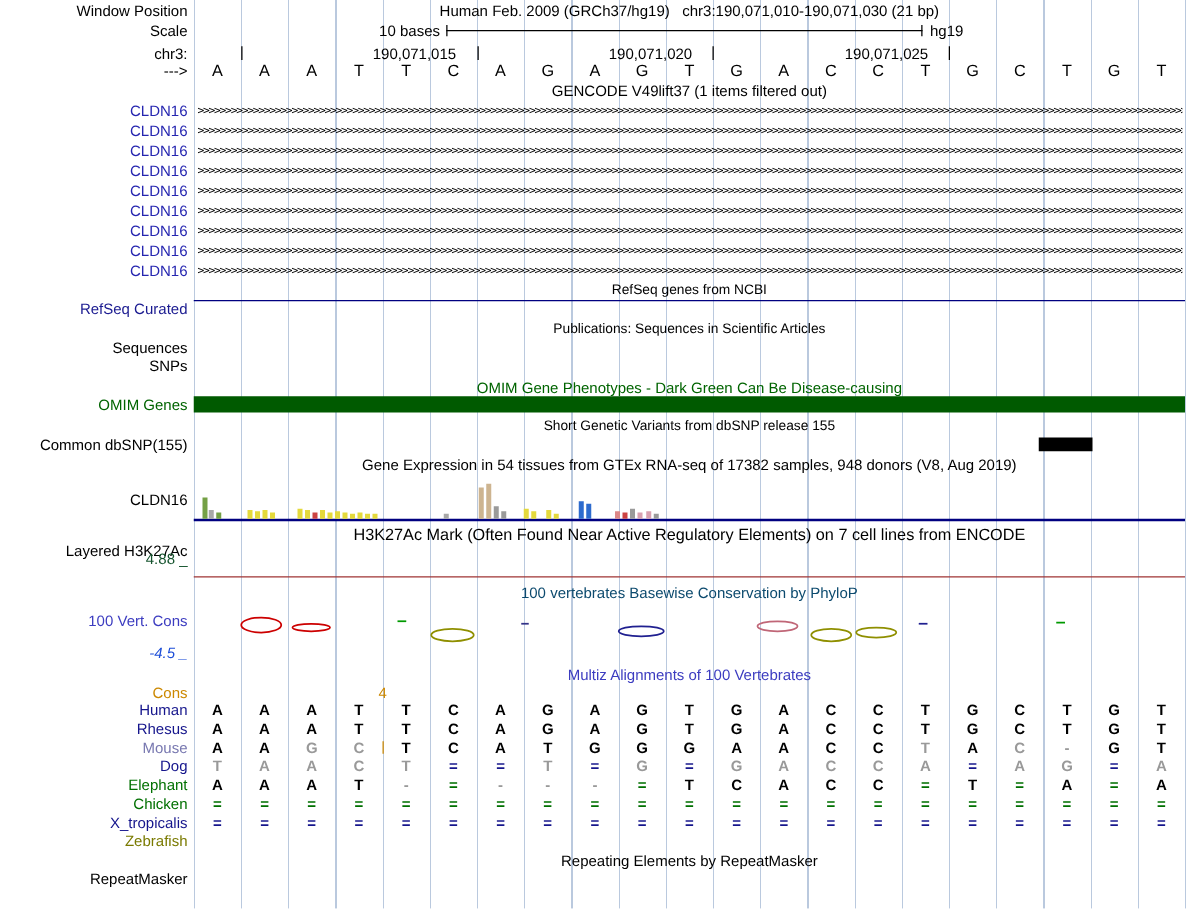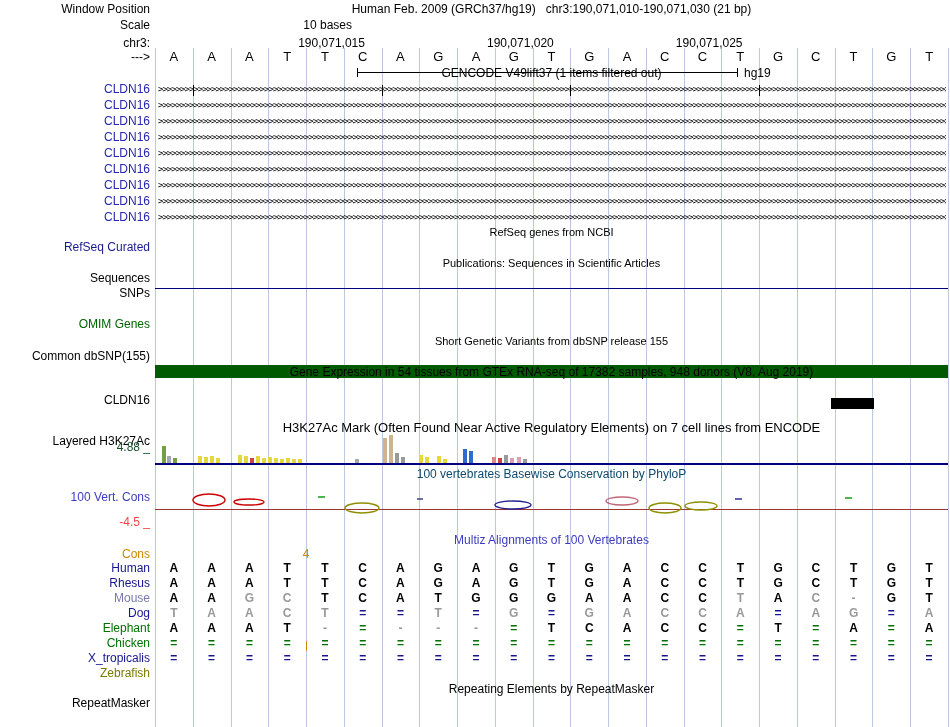--- a/index.html
+++ b/index.html
@@ -3,21 +3,21 @@
 <meta charset="utf-8">
 <style>
   html,body{margin:0;padding:0;background:#fff;}
   #app{position:relative;width:950px;height:727px;background:#fff;overflow:hidden;
        font-family:"Liberation Sans",sans-serif;color:#000;}
   .lbl{position:absolute;left:0;width:150px;text-align:right;font-size:12px;line-height:14px;white-space:nowrap;}
   .ctr{position:absolute;left:155px;width:793px;text-align:center;font-size:12px;line-height:14px;white-space:pre;}
   .small{font-size:11px;line-height:13px;}
   .big{font-size:13px;line-height:15px;}
   .ralign{position:absolute;text-align:right;font-size:12px;line-height:14px;white-space:nowrap;}
-  .abs{position:absolute;margin-top:48px;}
+  .abs{position:absolute;}
   .base{position:absolute;text-align:center;font-size:13px;line-height:14px;}
   .acell{position:absolute;text-align:center;font-size:12px;font-weight:bold;line-height:14px;}
   .coordlabel{position:absolute;text-align:center;font-size:12px;line-height:14px;white-space:nowrap;}
   .arrowline{position:absolute;overflow:hidden;white-space:nowrap;
              font-family:"DejaVu Sans Mono",monospace;font-size:9px;letter-spacing:-1px;color:#000;}
 </style>
 </head>
 <body>
 
 <div id="app">
@@ -41,39 +41,40 @@
   <div class="ctr" style="top:66px">GENCODE V49lift37 (1 items filtered out)</div>
 
   <div class="ctr small" style="top:226px">RefSeq genes from NCBI</div>
   <div class="lbl" style="top: 240px; color: rgb(26, 26, 144);">RefSeq Curated</div>
   <div class="abs" style="left: 155px; top: 240px; width: 793px; height: 1px; background: rgb(0, 0, 128);"></div>
 
   <div class="ctr small" style="top:257px">Publications: Sequences in Scientific Articles</div>
   <div class="lbl" style="top:271px">Sequences</div>
   <div class="lbl" style="top:286px">SNPs</div>
 
+  <div class="ctr" style="top: 303px; color: rgb(0, 100, 0);">OMIM Gene Phenotypes - Dark Green Can Be Disease-causing</div>
   <div class="lbl" style="top: 317px; color: rgb(0, 100, 0);">OMIM Genes</div>
   <div class="abs" style="left: 155px; top: 317px; width: 793px; height: 13px; background: rgb(0, 90, 0);"></div>
 
   <div class="ctr small" style="top:335px">Short Genetic Variants from dbSNP release 155</div>
   <div class="lbl" style="top:349px">Common dbSNP(155)</div>
   <div class="abs" style="left: 831px; top: 350px; width: 43px; height: 11px; background: rgb(0, 0, 0);"></div>
 
   <div class="ctr" style="top:365px">Gene Expression in 54 tissues from GTEx RNA-seq of 17382 samples, 948 donors (V8, Aug 2019)</div>
   <div class="lbl" style="top:393px">CLDN16</div>
   <div class="abs" style="left: 155px; top: 415px; width: 793px; height: 2px; background: rgb(0, 0, 128);"></div>
 
   <div class="ctr big" style="top:420px">H3K27Ac Mark (Often Found Near Active Regulatory Elements) on 7 cell lines from ENCODE</div>
   <div class="lbl" style="top:434px">Layered H3K27Ac</div>
   <div class="abs" style="left: 155px; top: 461px; width: 793px; height: 1px; background: rgb(160, 52, 52);"></div>
 
   <div class="lbl" style="top: 440px; color: #14532d;">4.88 _</div>
   <div class="ctr" style="top: 467px; color: #0c4a6e;">100 vertebrates Basewise Conservation by PhyloP</div>
   <div class="lbl" style="top: 490px; color: rgb(60, 60, 192);">100 Vert. Cons</div>
-  <div class="lbl" style="top: 515px; color: #ef4444;">-4.5 _</div>
+  <div class="lbl" style="top: 515px; color: #1d4ed8; font-style: italic;">-4.5 _</div>
 
   <div class="ctr" style="top: 533px; color: rgb(60, 60, 192);">Multiz Alignments of 100 Vertebrates</div>
   <div class="lbl" style="top: 547px; color: rgb(204, 136, 0);">Cons</div>
 
   <div class="ctr" style="top:682px">Repeating Elements by RepeatMasker</div>
   <div class="lbl" style="top:696px">RepeatMasker</div>
 
 <div class="abs" style="left: 192.762px; top: 37px; width: 1px; height: 11px; background: rgb(0, 0, 0);"></div>
     <div class="abs" style="left: 381.571px; top: 37px; width: 1px; height: 11px; background: rgb(0, 0, 0);"></div>
     <div class="coordlabel" style="left: 284.571px; top: 36px; width: 94px;">190,071,015</div>

